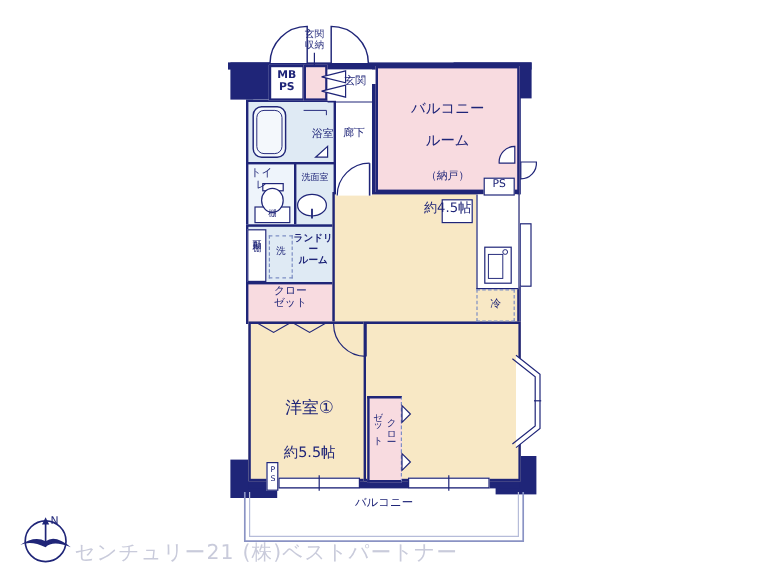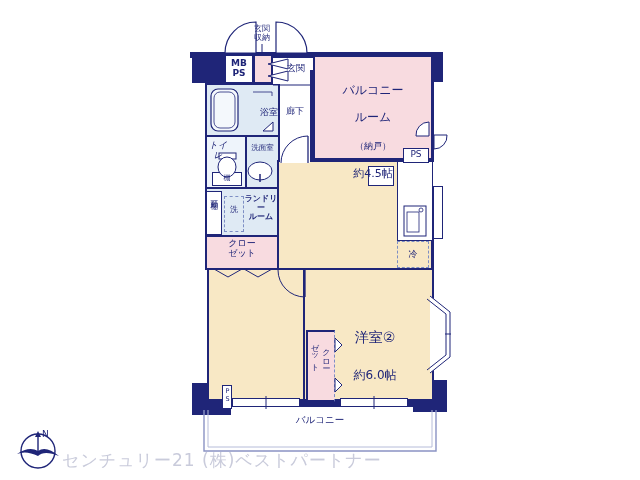--- a/index.html
+++ b/index.html
@@ -133,42 +133,42 @@
   </svg>
 
   <div class="lbl" style="left:246px;top:24px;width:32px;font-size:8px;">玄関
 収納</div>
   <div class="lbl" style="left:224px;top:58px;width:30px;font-size:9px;font-weight:bold;text-align:center;">MB
 PS</div>
   <div class="lbl" style="left:282px;top:63px;width:28px;font-size:9px;">玄関</div>
   <div class="lbl" style="left:281px;top:106px;width:28px;font-size:9px;">廊下</div>
 
   <div class="lbl" style="left:254px;top:107px;width:30px;font-size:9px;">浴室</div>
-  <div class="lbl" style="left:208px;top:140px;width:20px;font-size:9px;font-style:italic;">トイレ</div>
+  <div class="lbl" style="left:208px;top:140px;width:20px;font-size:9px;">トイレ</div>
   <div class="lbl" style="left:212px;top:174px;width:30px;font-size:7px;">棚</div>
   <div class="lbl" style="left:245px;top:144px;width:35px;font-size:7.5px;">洗面室</div>
   <div class="lbl vert" style="left:209px;top:194px;font-size:7.5px;">可動棚</div>
   <div class="lbl" style="left:224px;top:205px;width:20px;font-size:8px;">洗</div>
   <div class="lbl" style="left:241px;top:194px;width:40px;font-size:8px;font-weight:bold;"><span>ランドリー</span><br><span>ルーム</span></div>
 
   <div class="lbl" style="left:212px;top:238px;width:60px;font-size:9px;"><span>クロー</span><br><span>ゼット</span></div>
 
   <div class="lbl" style="left:323px;top:70px;width:100px;font-size:12px;">
     <span>バルコニー</span><br>
     <span>ルーム</span><br>
     <span style="font-size:9px;">（納戸）</span><br>
     <span style="font-size:11px;">約4.5帖</span>
   </div>
   <div class="lbl" style="left:403px;top:149px;width:26px;font-size:9px;">PS</div>
 
   <div class="lbl" style="left:397px;top:249px;width:32px;font-size:9px;">冷</div>
 
-  <div class="lbl" style="left:325px;top:310px;width:100px;">
-    <span style="font-size:14px;">洋室②</span><br>
-    <span style="font-size:12px;">約6.0帖</span>
+  <div class="lbl" style="left:213px;top:312px;width:90px;">
+    <span style="font-size:14px;">洋室①</span><br>
+    <span style="font-size:12px;">約5.5帖</span>
   </div>
 
   <div class="lbl vert" style="left:309px;top:338px;font-size:8px;line-height:1.4;">クロー
 ゼット</div>
 
   <div class="lbl" style="left:290px;top:415px;width:60px;font-size:9.5px;">バルコニー</div>
 
   <div class="lbl vert" style="left:223px;top:387px;font-size:6.5px;letter-spacing:0;">PS</div>
 
   <svg width="52" height="52" viewBox="0 0 52 52" style="left:12px;top:423px;">

